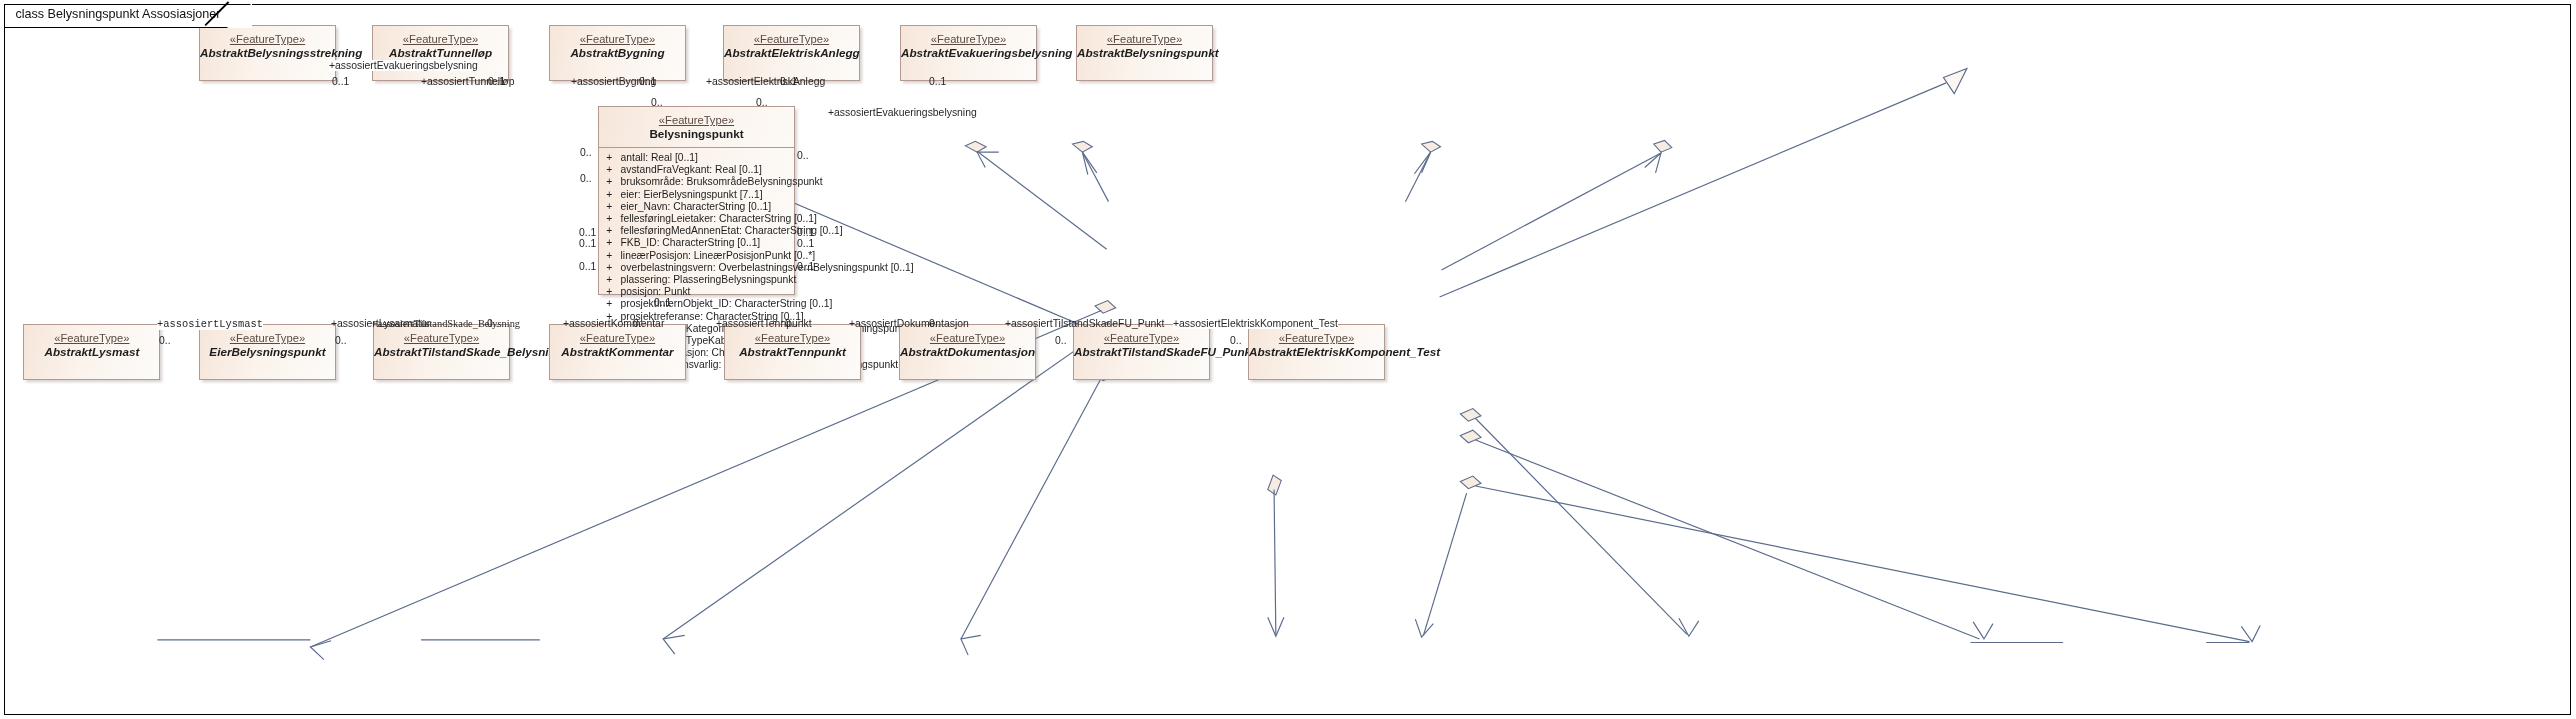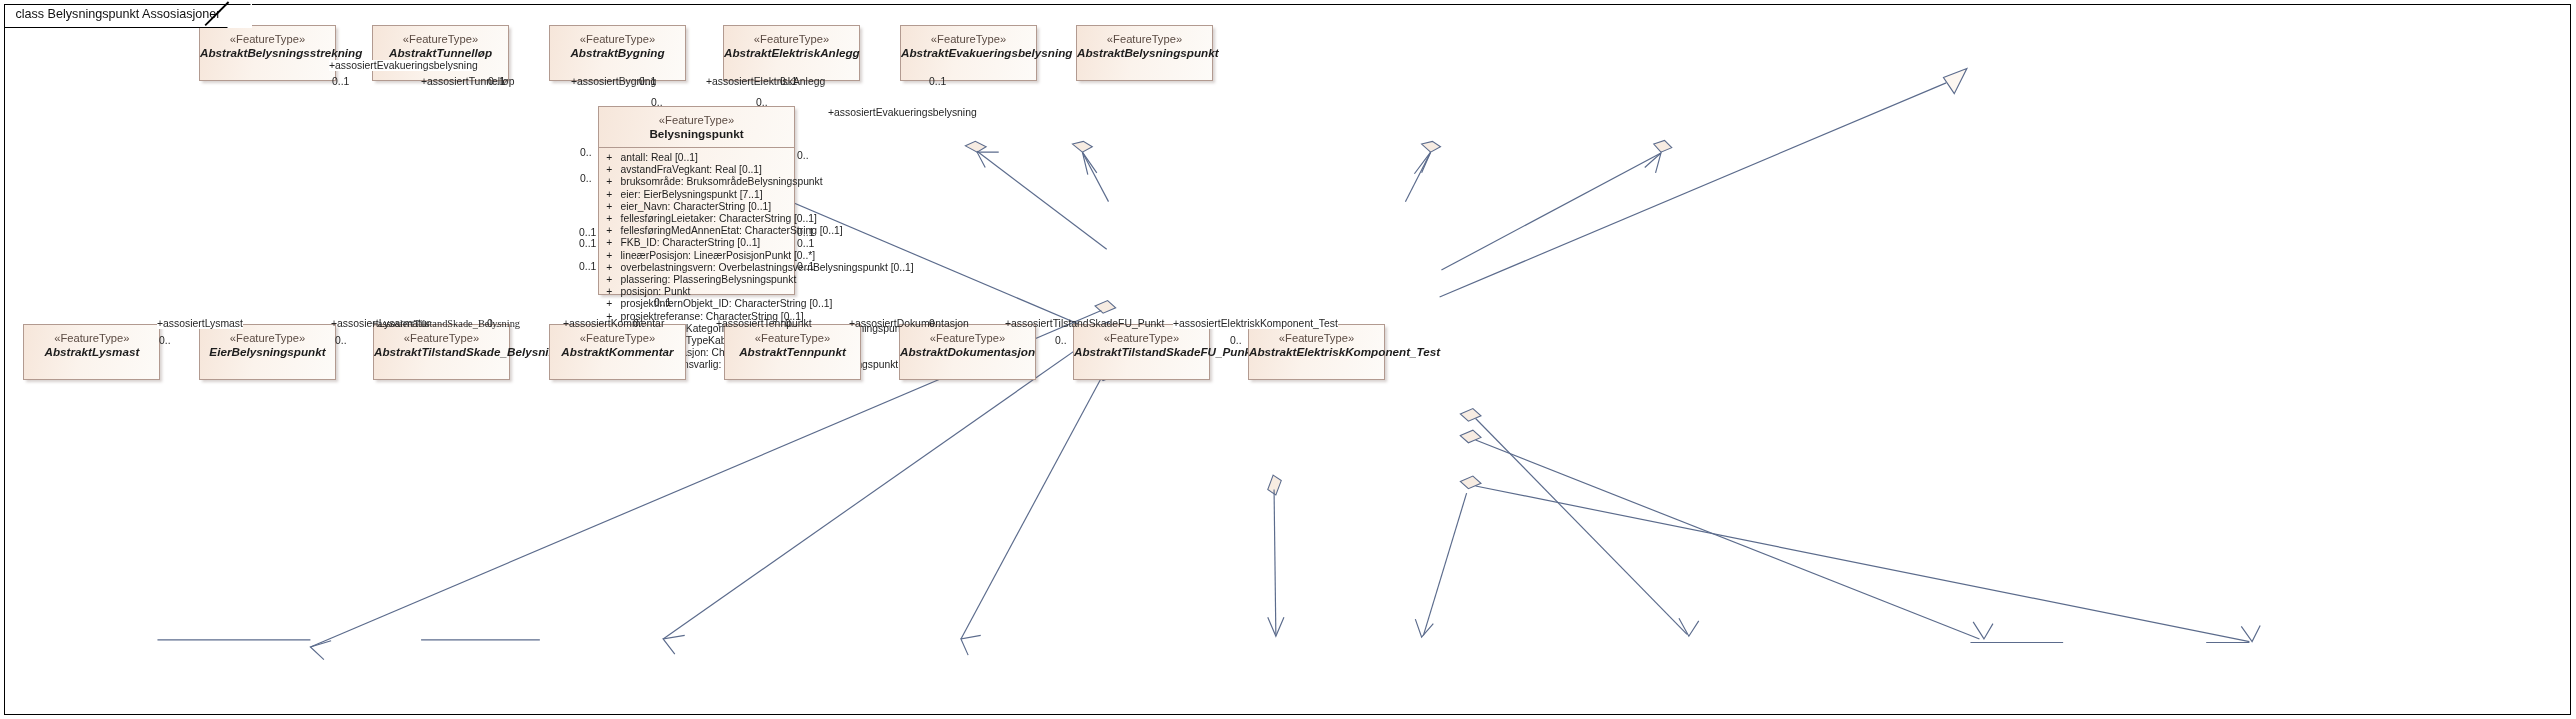--- a/index.html
+++ b/index.html
@@ -14,21 +14,21 @@
       font-size:12.6px;color:#111;white-space:nowrap;z-index:5;}
   #title-tab:after{content:"";position:absolute;right:-0.9px;top:-1.8px;width:0;height:0;
       border-style:solid;border-width:0 0 25px 25px;border-color:transparent transparent #fff transparent;}
   #title-slash{position:absolute;z-index:6;pointer-events:none;}
 
   
   .cls{position:absolute;box-sizing:border-box;border:0.9px solid #b29a90;
        background:linear-gradient(100deg,#f6e6da 0%,#fbf3ec 42%,#fdfbf8 100%);
        box-shadow:2.7px 2.7px 2.7px rgba(120,100,92,.30);}
   .cls .hdr{text-align:center;padding-top:6.3px;line-height:1.25;}
-  .stereo{font-size:11.2px;color:#5a4a42;}
+  .stereo{font-size:11.2px;color:#5a4a42;text-decoration:underline;}
   .cname{font-size:11.7px;font-style:italic;font-weight:bold;color:#1d1d1d;}
   .cname.plain{font-style:normal;}
   .divider{border-top:0.9px solid #b29a90;margin-top:5.4px;}
   .attrs{padding:3.6px 0 3.6px 0;}
   .attr{font-size:10.3px;color:#1d1d1d;line-height:12.2px;white-space:nowrap;
         padding-left:7.2px;display:flex;}
   .attr .plus{width:14.4px;flex:0 0 14.4px;text-align:left;}
 
   
   .lbl{position:absolute;font-size:10.4px;color:#262626;white-space:nowrap;}
@@ -293,21 +293,21 @@
       <div class="cname">AbstraktElektriskKomponent_Test</div>
     </div>
   </div>
 
   <div class="lbl onwhite" style="left:329px;top:60px;">+assosiertEvakueringsbelysning</div>
   <div class="lbl" style="left:421px;top:76px;">+assosiertTunnelløp</div>
   <div class="lbl" style="left:571px;top:76px;">+assosiertBygning</div>
   <div class="lbl" style="left:706px;top:76px;">+assosiertElektriskAnlegg</div>
   <div class="lbl" style="left:828px;top:76px;margin-top:31px;">+assosiertEvakueringsbelysning</div>
 
-  <div class="lbl onwhite" style="left:157px;top:318px;">+assosiertLysmast</div>
+  <div class="lbl onwhite" style="left:157px;top:318px;font-family:Liberation Mono, monospace;">+assosiertLysmast</div>
   <div class="lbl" style="left:331px;top:318px;">+assosiertLysarmatur</div>
   <div class="lbl" style="left:372px;top:318px;font-family:Liberation Serif, serif;">+assosiertTilstandSkade_Belysning</div>
   <div class="lbl" style="left:563px;top:318px;">+assosiertKommentar</div>
   <div class="lbl" style="left:716px;top:318px;">+assosiertTennpunkt</div>
   <div class="lbl" style="left:849px;top:318px;">+assosiertDokumentasjon</div>
   <div class="lbl" style="left:1005px;top:318px;">+assosiertTilstandSkadeFU_Punkt</div>
   <div class="lbl onwhite" style="left:1173px;top:318px;">+assosiertElektriskKomponent_Test</div>
 
   <div class="mult" style="left:332px;top:76px;">0..1</div>
   <div class="mult" style="left:488px;top:76px;">0..1</div>

